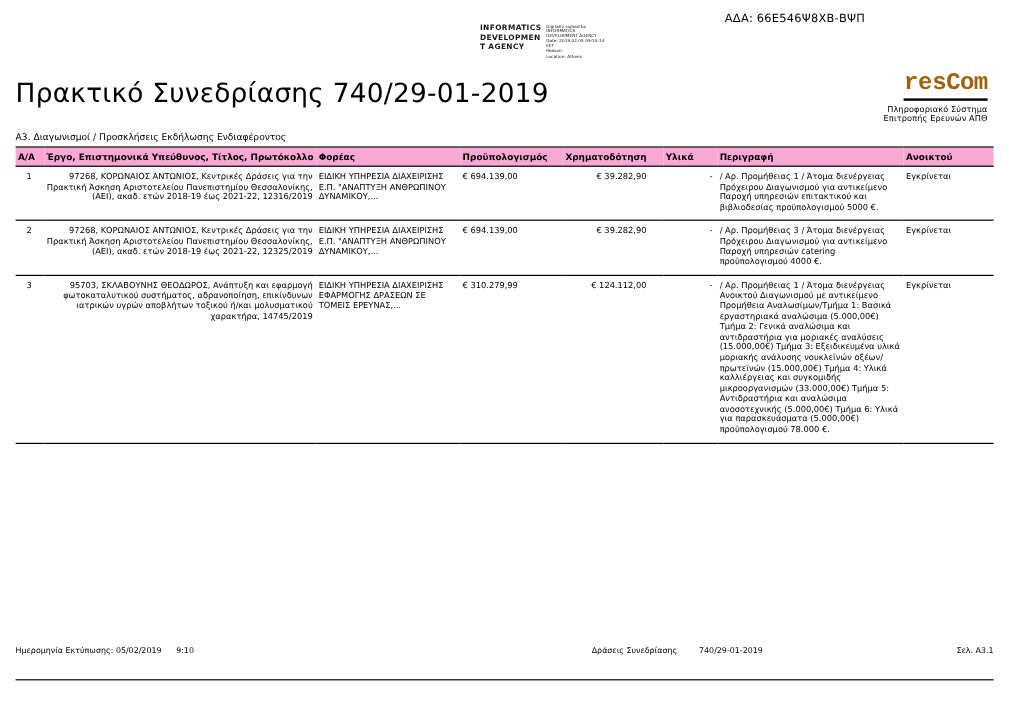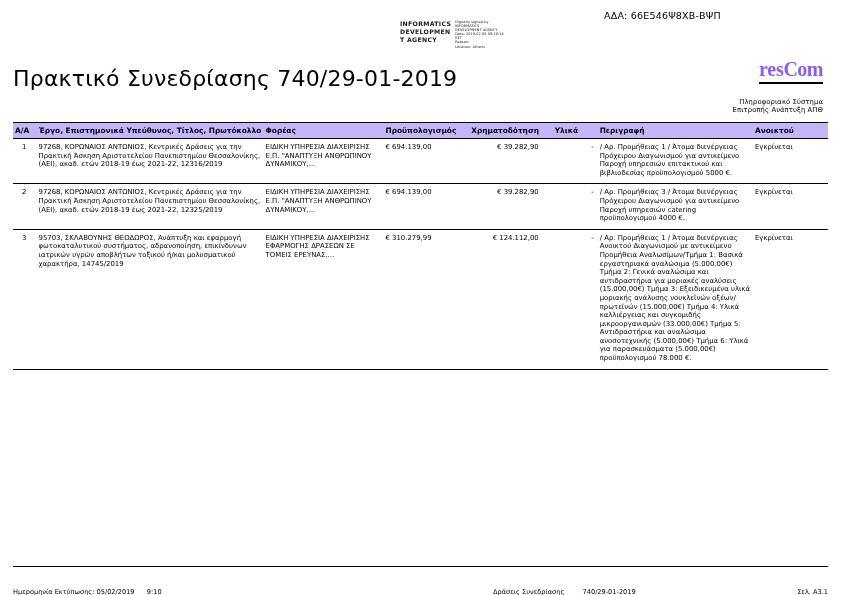--- a/index.html
+++ b/index.html
@@ -62,30 +62,30 @@
   .logo-right {
     position: absolute;
     top: 58px;
     right: 18px;
     text-align: right;
   }
   .logo-right .brand {
     font-size: 20px;
     font-weight: bold;
     letter-spacing: -0.3px;
-    font-family: Liberation Serif, serif;
-    color: #8b5cf6;
+    font-family: Liberation Mono, monospace;
+    color: #a16207;
     border-bottom: 2px solid #000;
     display: inline-block;
     padding-bottom: 1px;
   }
   .logo-right .brand .com { letter-spacing: -0.5px; }
   .logo-right .sub1 {
     font-size: 6.8px;
-    margin-top: 14px;
+    margin-top: 3px;
     letter-spacing: 0.1px;
   }
   .logo-right .sub2 {
     font-size: 6.8px;
     letter-spacing: 0.1px;
   }
 
   .doc-title {
     position: absolute;
     top: 66px;
@@ -112,53 +112,53 @@
     table-layout: fixed;
   }
   table.main th {
     font-size: 7.4px;
     font-weight: bold;
     text-align: left;
     padding: 3px 2px 3px 2px;
     vertical-align: middle;
     border-top: 1px solid #000;
     border-bottom: 1px solid #000;
-    background: #c4b5fd;
+    background: #f9a8d4;
   }
   table.main td {
     font-size: 6.9px;
     line-height: 8.6px;
     vertical-align: top;
     padding: 4px 3px 6px 2px;
     border-bottom: 1px solid #000;
   }
   table.main tr.last td { border-bottom: 1px solid #000; }
   .c-num { width: 22px; text-align: center; }
-  .c-proj { width: 212px; }
+  .c-proj { width: 212px; text-align: right; }
   .c-org { width: 112px; }
   .c-budget { width: 80px; text-align: left; padding-right: 8px !important; }
   .c-fund { width: 78px; text-align: right; padding-right: 14px !important; }
   .c-amount { width: 42px; text-align: right; padding-right: 4px !important; }
   .c-desc { width: 145px; }
   .c-dec { width: 70px; }
 
   th.c-budget, th.c-fund { text-align: left; padding-right: 2px !important; margin-top: 20px; }
   th.c-amount { text-align: right; padding-right: 4px !important; }
 
   
   .footer-rule {
     position: absolute;
     left: 13px;
     top: 566px;
     width: 815px;
     border-top: 1px solid #000;
   }
   .footer {
     position: absolute;
-    top: 588px;
+    top: 538px;
     left: 13px;
     width: 815px;
     font-size: 6.6px;
     display: flex;
     justify-content: space-between;
     align-items: center;
   }
   .footer .f-center { margin-left: 170px; }
   .footer .f-center .sep { display: inline-block; width: 14px; }
   .footer .f-left .sep { display: inline-block; width: 8px; }
@@ -183,25 +183,26 @@
       <div class="bar-line">Date: 2019.02.05 09:10:14</div>
       <div class="bar-line">EET</div>
       <div class="bar-line">Reason:</div>
       <div class="bar-line">Location: Athens</div>
     </div>
   </div>
 
   <div class="logo-right">
     <div class="brand"><span>res</span><span class="com">Com</span></div>
     <div class="sub1">Πληροφοριακό Σύστημα</div>
-    <div class="sub2">Επιτροπής Ανάπτυξη ΑΠΘ</div>
+    <div class="sub2">Επιτροπής Ερευνών ΑΠΘ</div>
   </div>
 
   <div class="doc-title">Πρακτικό Συνεδρίασης   740/29-01-2019</div>
 
+  <div class="section-label">Α3. Διαγωνισμοί / Προσκλήσεις Εκδήλωσης Ενδιαφέροντος</div>
 
   <table class="main">
     <colgroup>
       <col class="c-num">
         <col class="c-proj">
         <col class="c-org">
         <col class="c-budget">
       <col class="c-fund">
         <col class="c-amount">
         <col class="c-desc">

